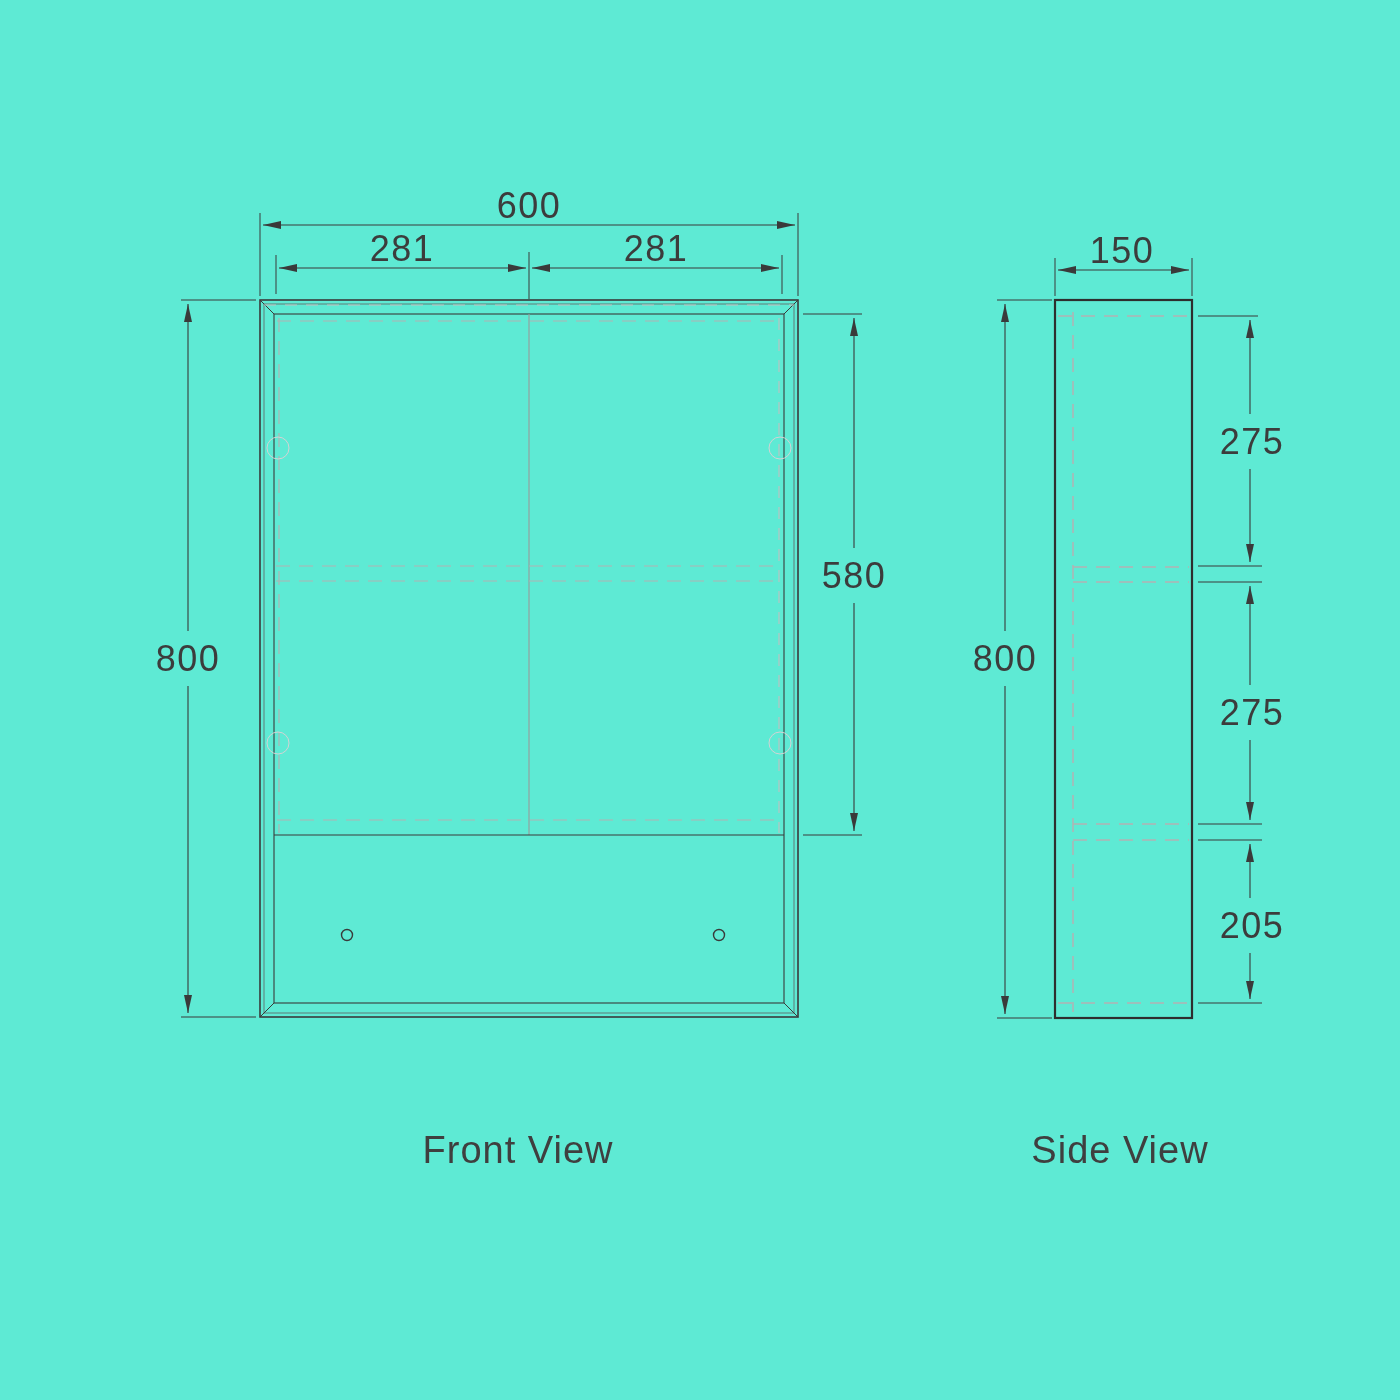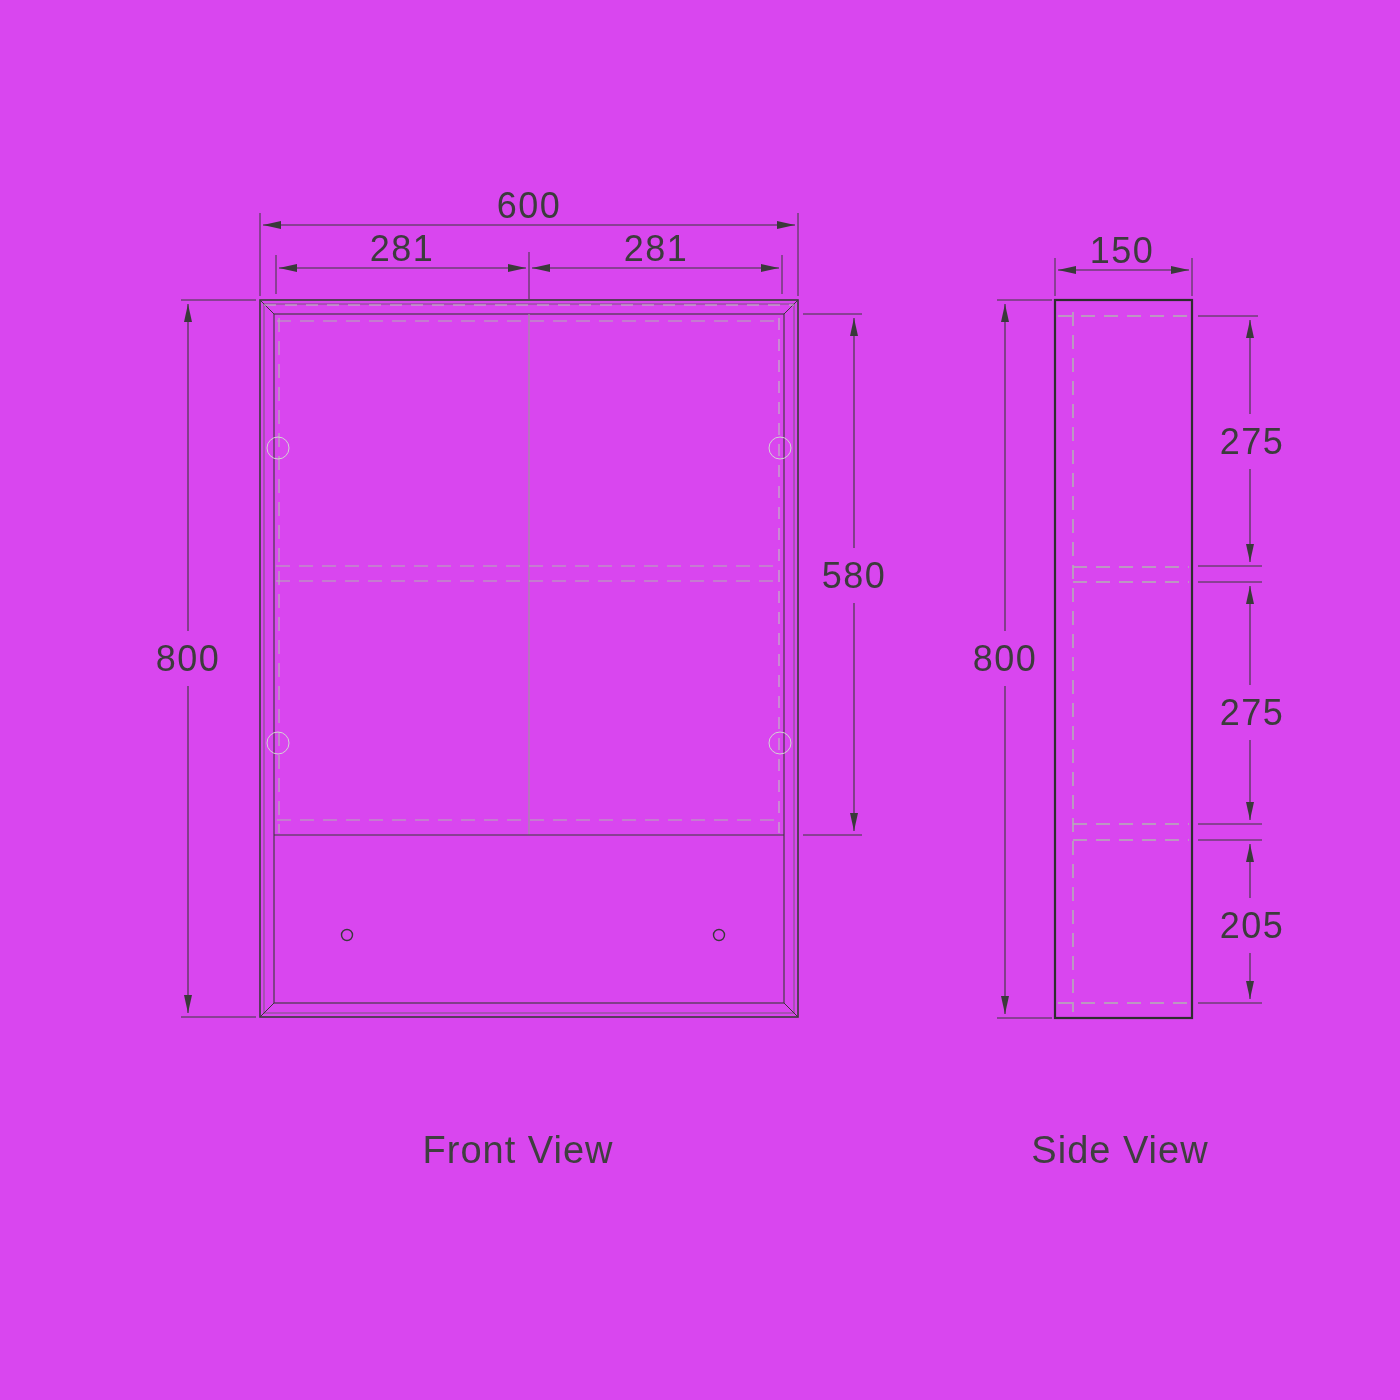--- a/index.html
+++ b/index.html
@@ -5,21 +5,21 @@
   html, body {
     margin: 0;
     padding: 0;
     background: #ffffff;
     font-family: "Liberation Sans", sans-serif;
   }
   .canvas {
     position: relative;
     width: 1400px;
     height: 1400px;
-    background: #d946ef;
+    background: #5eead4;
     overflow: hidden;
   }
   svg { display: block; }
   .dim-text {
     font-family: "Liberation Sans", sans-serif;
     font-size: 36px;
     font-weight: 300;
     letter-spacing: 1.5px;
     fill: #3c3c3c;
   }

